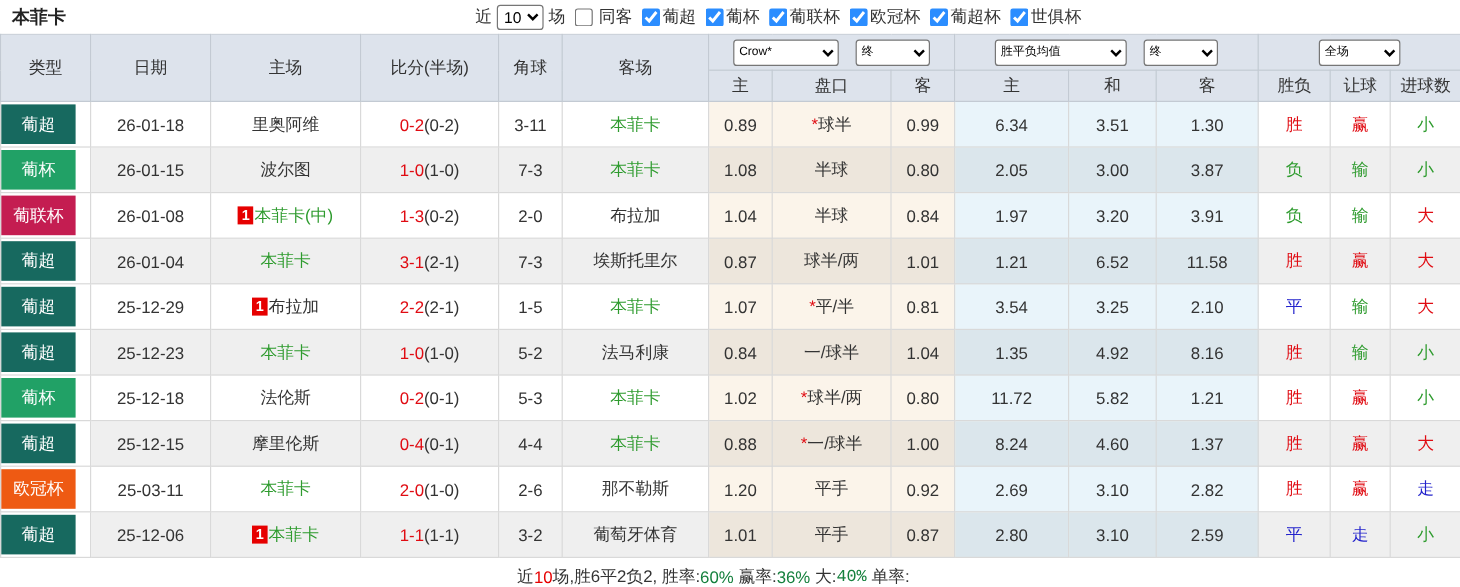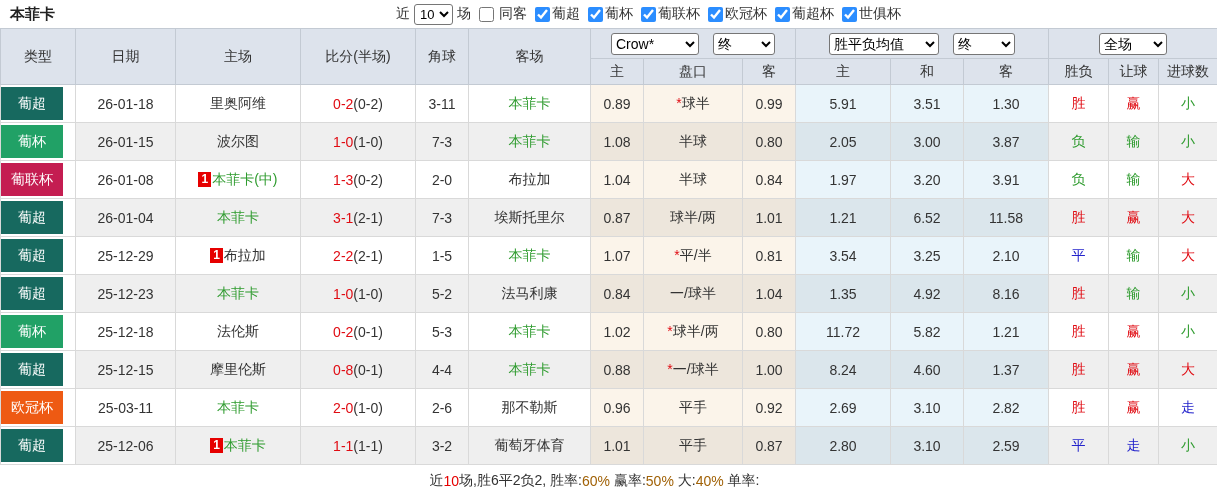--- a/index.html
+++ b/index.html
@@ -13,42 +13,42 @@
   .controls select { height:21px; font-size:13px; border:1px solid #767676; border-radius:3px; background:#fff; padding:0 1px; }
   .controls input[type=checkbox] { width:15px; height:15px; accent-color:#2b8dff; margin:0 1px 0 4px; vertical-align:-2px; }
   .lg { display:flex; align-items:center; gap:1px; cursor:default; }
 
   
   table { width:1217px; border-collapse:collapse; table-layout:fixed;padding-left:19px; }
   thead th { background:#dde3ec; border:1px solid #c3cad3; font-weight:normal; font-size:14px; color:#333; }
   tr.hrow1 th { height:30px; }
   tr.hrow2 th { height:26px; }
   .selwrap { display:flex; align-items:center; justify-content:center; gap:14px; }
-  .selwrap select { height:22px; font-size:14px; border:1px solid #767676; border-radius:3px; background:#fff; }
+  .selwrap select { height:22px; font-size:10px; border:1px solid #767676; border-radius:3px; background:#fff; }
   tbody td { height:37px; border:1px solid #d9d9d9; text-align:center; font-size:14px; color:#333; vertical-align:middle; }
   tbody tr:nth-child(even) { background:#efefef; }
   tbody tr:nth-child(odd) { background:#fff; }
 
   .td-league { padding:0; background:#fff !important; }
   .league-badge { display:block; height:33px; line-height:33px; margin:2px 12px 2px 0; color:#fff; font-size:14px; text-align:center; }
 
   .cream  { background:rgba(224,170,93,0.13); }
   .bluecol{ background:rgba(120,185,225,0.16); }
 
   .c-dark  { color:#333; }
   .c-red   { color:#e00b12; }
   .c-green { color:#2e9b2e; }
   .c-blue  { color:#2323cc; }
 
   .rank { display:inline-block; background:#e60000; color:#fff; font-size:12px; font-weight:bold; line-height:15px; padding:0 3px; margin-right:1px; vertical-align:1px; }
 
   
   .summary { height:32px; display:flex; align-items:center; justify-content:center; font-size:14px; color:#333; background:#fff; }
   .summary .s-red { color:#e60000; }
-  .summary .s-blue { color:#a16207; }
+  .summary .s-blue { color:#15803d; }
   .summary .s-green { color:#ef4444;margin-top:32px; }
 </style>
 </head>
 <body>
 
 <div class="page">
 
   <div class="topbar">
     <span class="title">本菲卡</span>
     <div class="controls">
@@ -158,21 +158,21 @@
             <span class="league-badge" style="background: rgb(23, 105, 95);">葡超</span>
           </td>
           <td><span class="c-dark">26-01-18</span></td>
           <td><span class="c-dark">里奥阿维</span></td>
           <td><span class="c-red">0-2</span><span class="c-dark">(0-2)</span></td>
           <td><span class="c-dark">3-11</span></td>
           <td><span class="c-green">本菲卡</span></td>
           <td class="cream"><span class="c-dark">0.89</span></td>
           <td class="cream"><span class="c-red">*</span><span class="c-dark">球半</span></td>
           <td class="cream"><span class="c-dark">0.99</span></td>
-          <td class="bluecol"><span class="c-dark">5.91</span></td>
+          <td class="bluecol"><span class="c-dark">6.34</span></td>
           <td class="bluecol"><span class="c-dark">3.51</span></td>
           <td class="bluecol"><span class="c-dark">1.30</span></td>
           <td><span class="c-red">胜</span></td>
           <td><span class="c-red">赢</span></td>
           <td><span class="c-green">小</span></td>
         </tr>
         <tr>
           <td class="td-league">
             <span class="league-badge" style="background: rgb(33, 161, 102);">葡杯</span>
           </td>
@@ -285,21 +285,21 @@
           <td><span class="c-red">胜</span></td>
           <td><span class="c-red">赢</span></td>
           <td><span class="c-green">小</span></td>
         </tr>
         <tr>
           <td class="td-league">
             <span class="league-badge" style="background: rgb(23, 105, 95);">葡超</span>
           </td>
           <td><span class="c-dark">25-12-15</span></td>
           <td><span class="c-dark">摩里伦斯</span></td>
-          <td><span class="c-red">0-8</span><span class="c-dark">(0-1)</span></td>
+          <td><span class="c-red">0-4</span><span class="c-dark">(0-1)</span></td>
           <td><span class="c-dark">4-4</span></td>
           <td><span class="c-green">本菲卡</span></td>
           <td class="cream"><span class="c-dark">0.88</span></td>
           <td class="cream"><span class="c-red">*</span><span class="c-dark">一/球半</span></td>
           <td class="cream"><span class="c-dark">1.00</span></td>
           <td class="bluecol"><span class="c-dark">8.24</span></td>
           <td class="bluecol"><span class="c-dark">4.60</span></td>
           <td class="bluecol"><span class="c-dark">1.37</span></td>
           <td><span class="c-red">胜</span></td>
           <td><span class="c-red">赢</span></td>
@@ -307,21 +307,21 @@
         </tr>
         <tr>
           <td class="td-league">
             <span class="league-badge" style="background: rgb(238, 90, 19);">欧冠杯</span>
           </td>
           <td><span class="c-dark">25-03-11</span></td>
           <td><span class="c-green">本菲卡</span></td>
           <td><span class="c-red">2-0</span><span class="c-dark">(1-0)</span></td>
           <td><span class="c-dark">2-6</span></td>
           <td><span class="c-dark">那不勒斯</span></td>
-          <td class="cream"><span class="c-dark">0.96</span></td>
+          <td class="cream"><span class="c-dark">1.20</span></td>
           <td class="cream"><span class="c-dark">平手</span></td>
           <td class="cream"><span class="c-dark">0.92</span></td>
           <td class="bluecol"><span class="c-dark">2.69</span></td>
           <td class="bluecol"><span class="c-dark">3.10</span></td>
           <td class="bluecol"><span class="c-dark">2.82</span></td>
           <td><span class="c-red">胜</span></td>
           <td><span class="c-red">赢</span></td>
           <td><span class="c-blue">走</span></td>
         </tr>
         <tr>
@@ -345,20 +345,20 @@
         </tr>
       </tbody>
   </table>
 
   <div class="summary">
       <span style="white-space: pre;">近</span>
       <span class="s-red" style="white-space: pre;">10</span>
       <span style="white-space: pre;">场,胜6平2负2, 胜率:</span>
       <span class="s-blue" style="white-space: pre;">60%</span>
       <span style="white-space: pre;"> 赢率:</span>
-      <span class="s-blue" style="white-space: pre;">50%</span>
+      <span class="s-blue" style="white-space: pre;">36%</span>
       <span style="white-space: pre;"> 大:</span>
-      <span class="s-blue" style="white-space: pre;">40%</span>
+      <span class="s-blue" style="white-space: pre; font-family: Liberation Mono, monospace;">40%</span>
       <span style="white-space: pre;"> 单率:</span>
       <span class="s-green" style="white-space: pre;">20%</span>
     </div>
 
 </div>
 
 </body></html>

